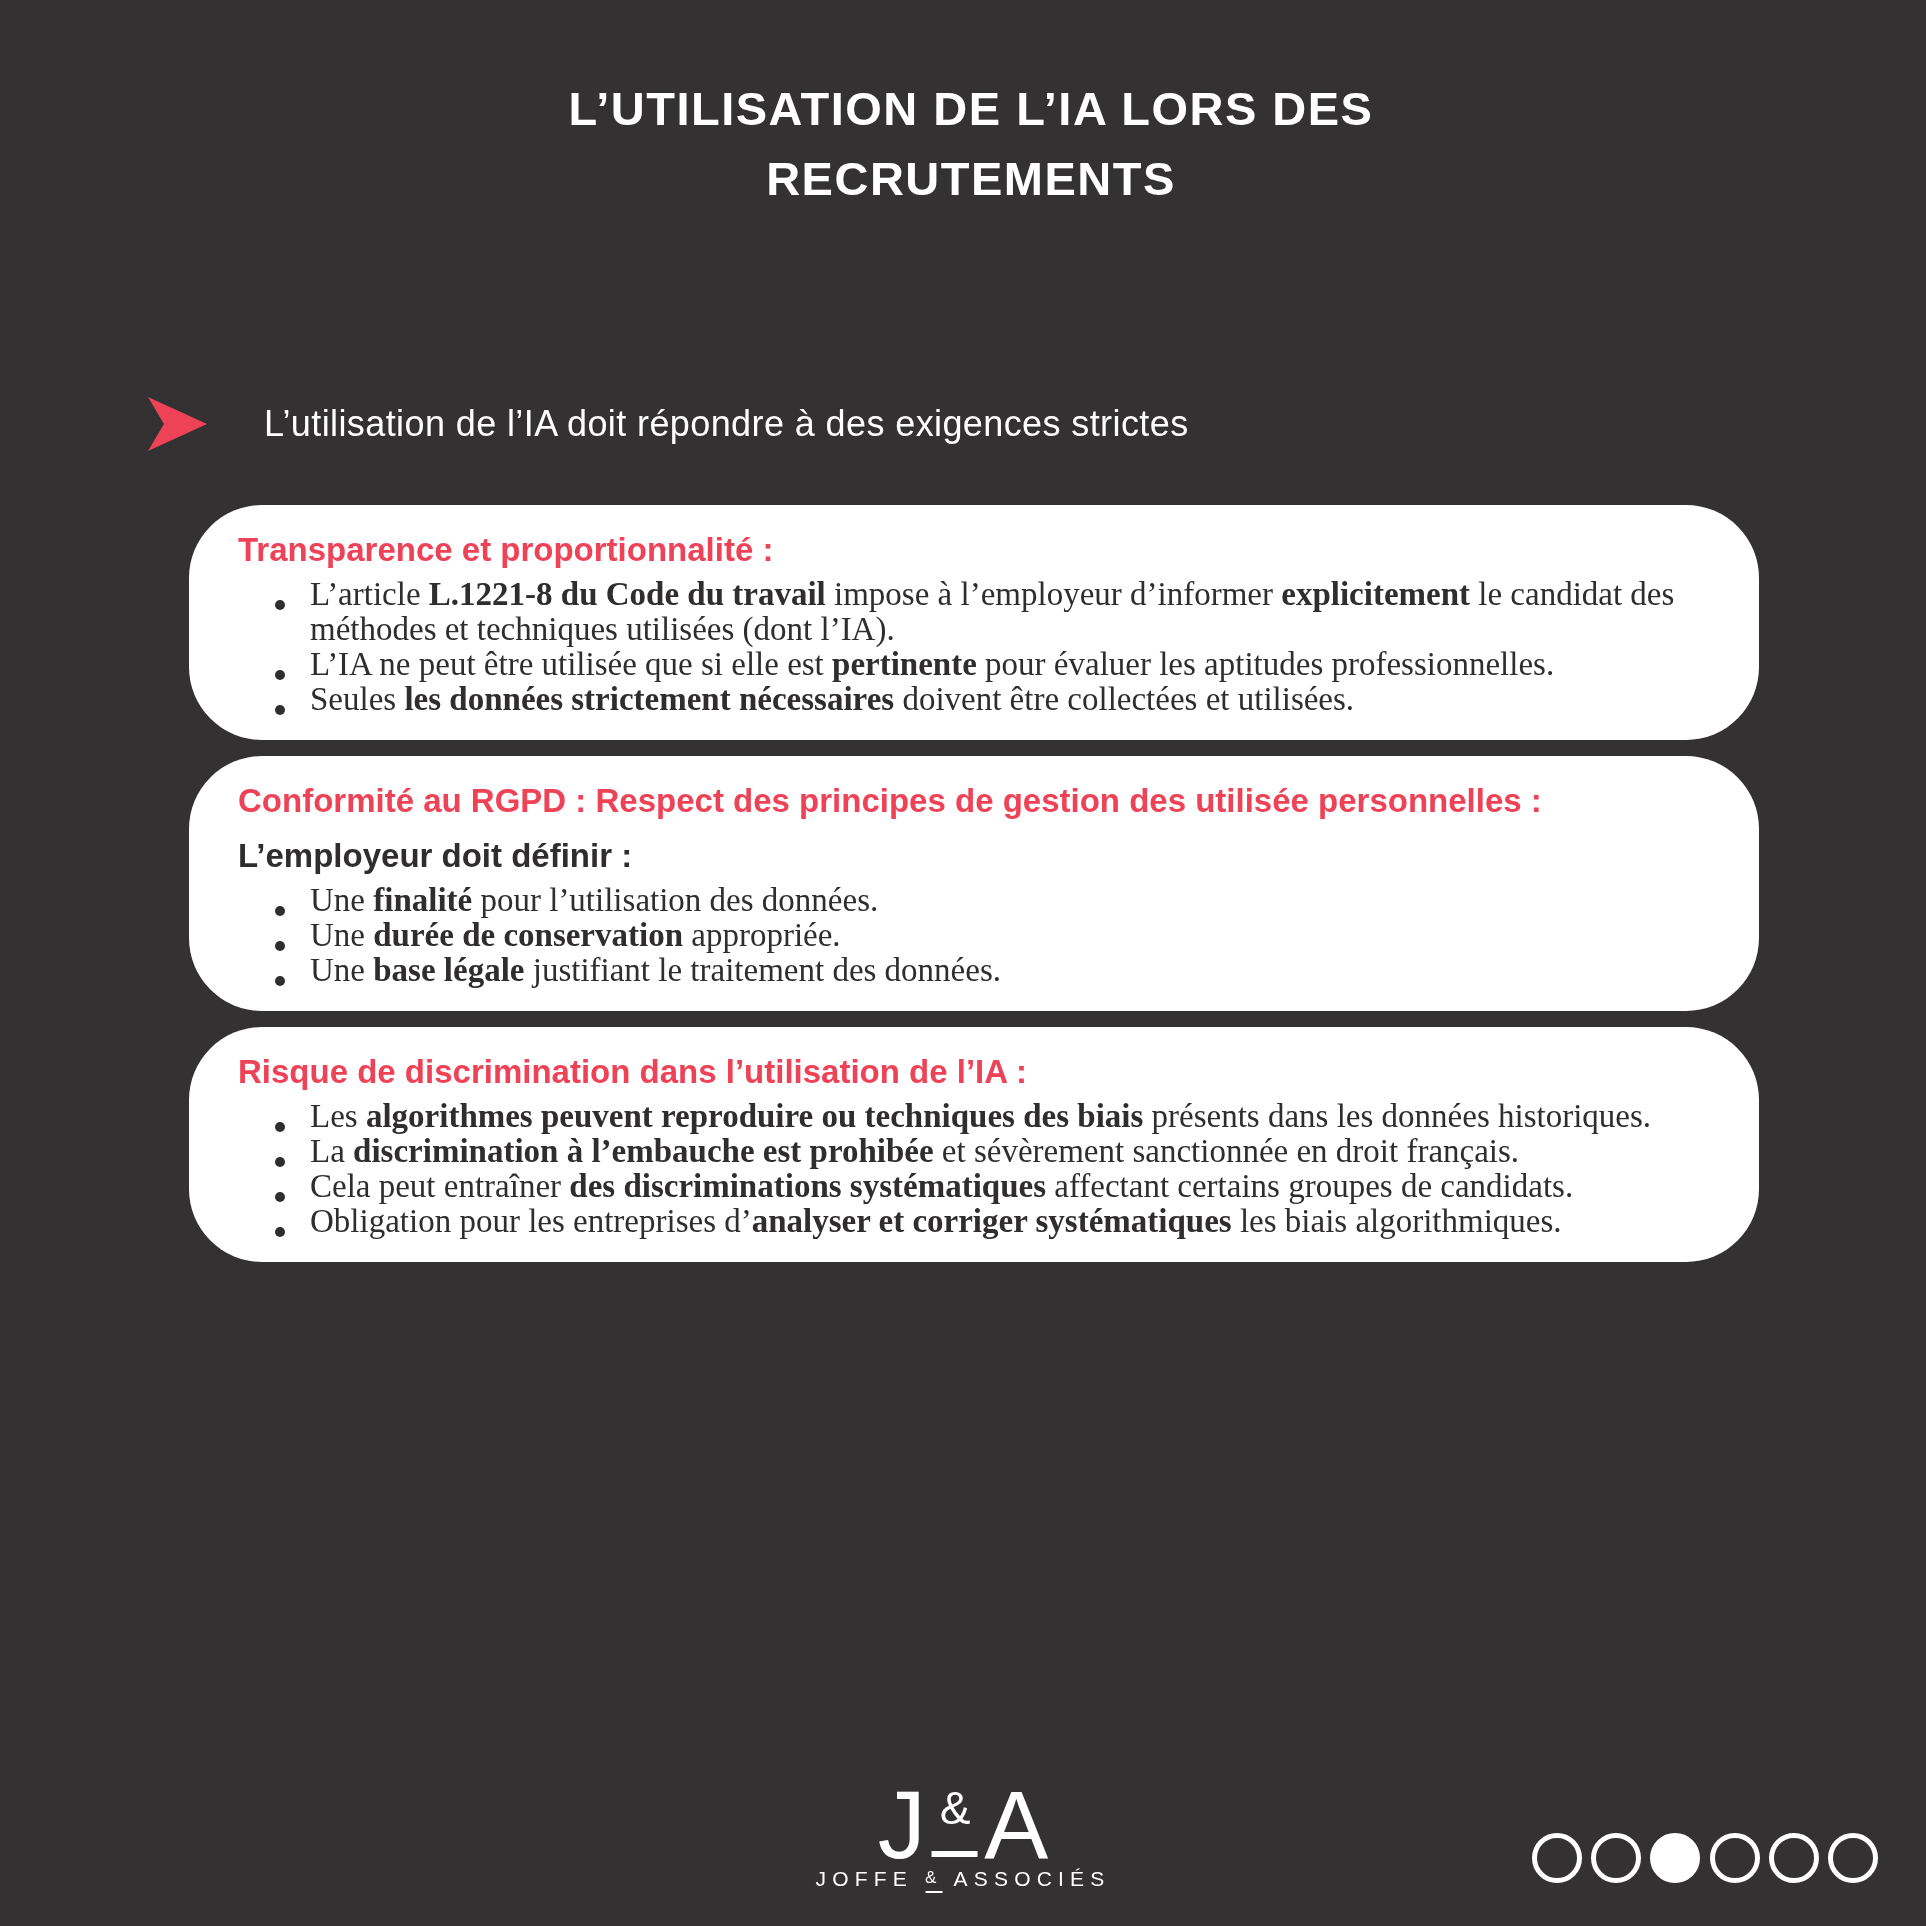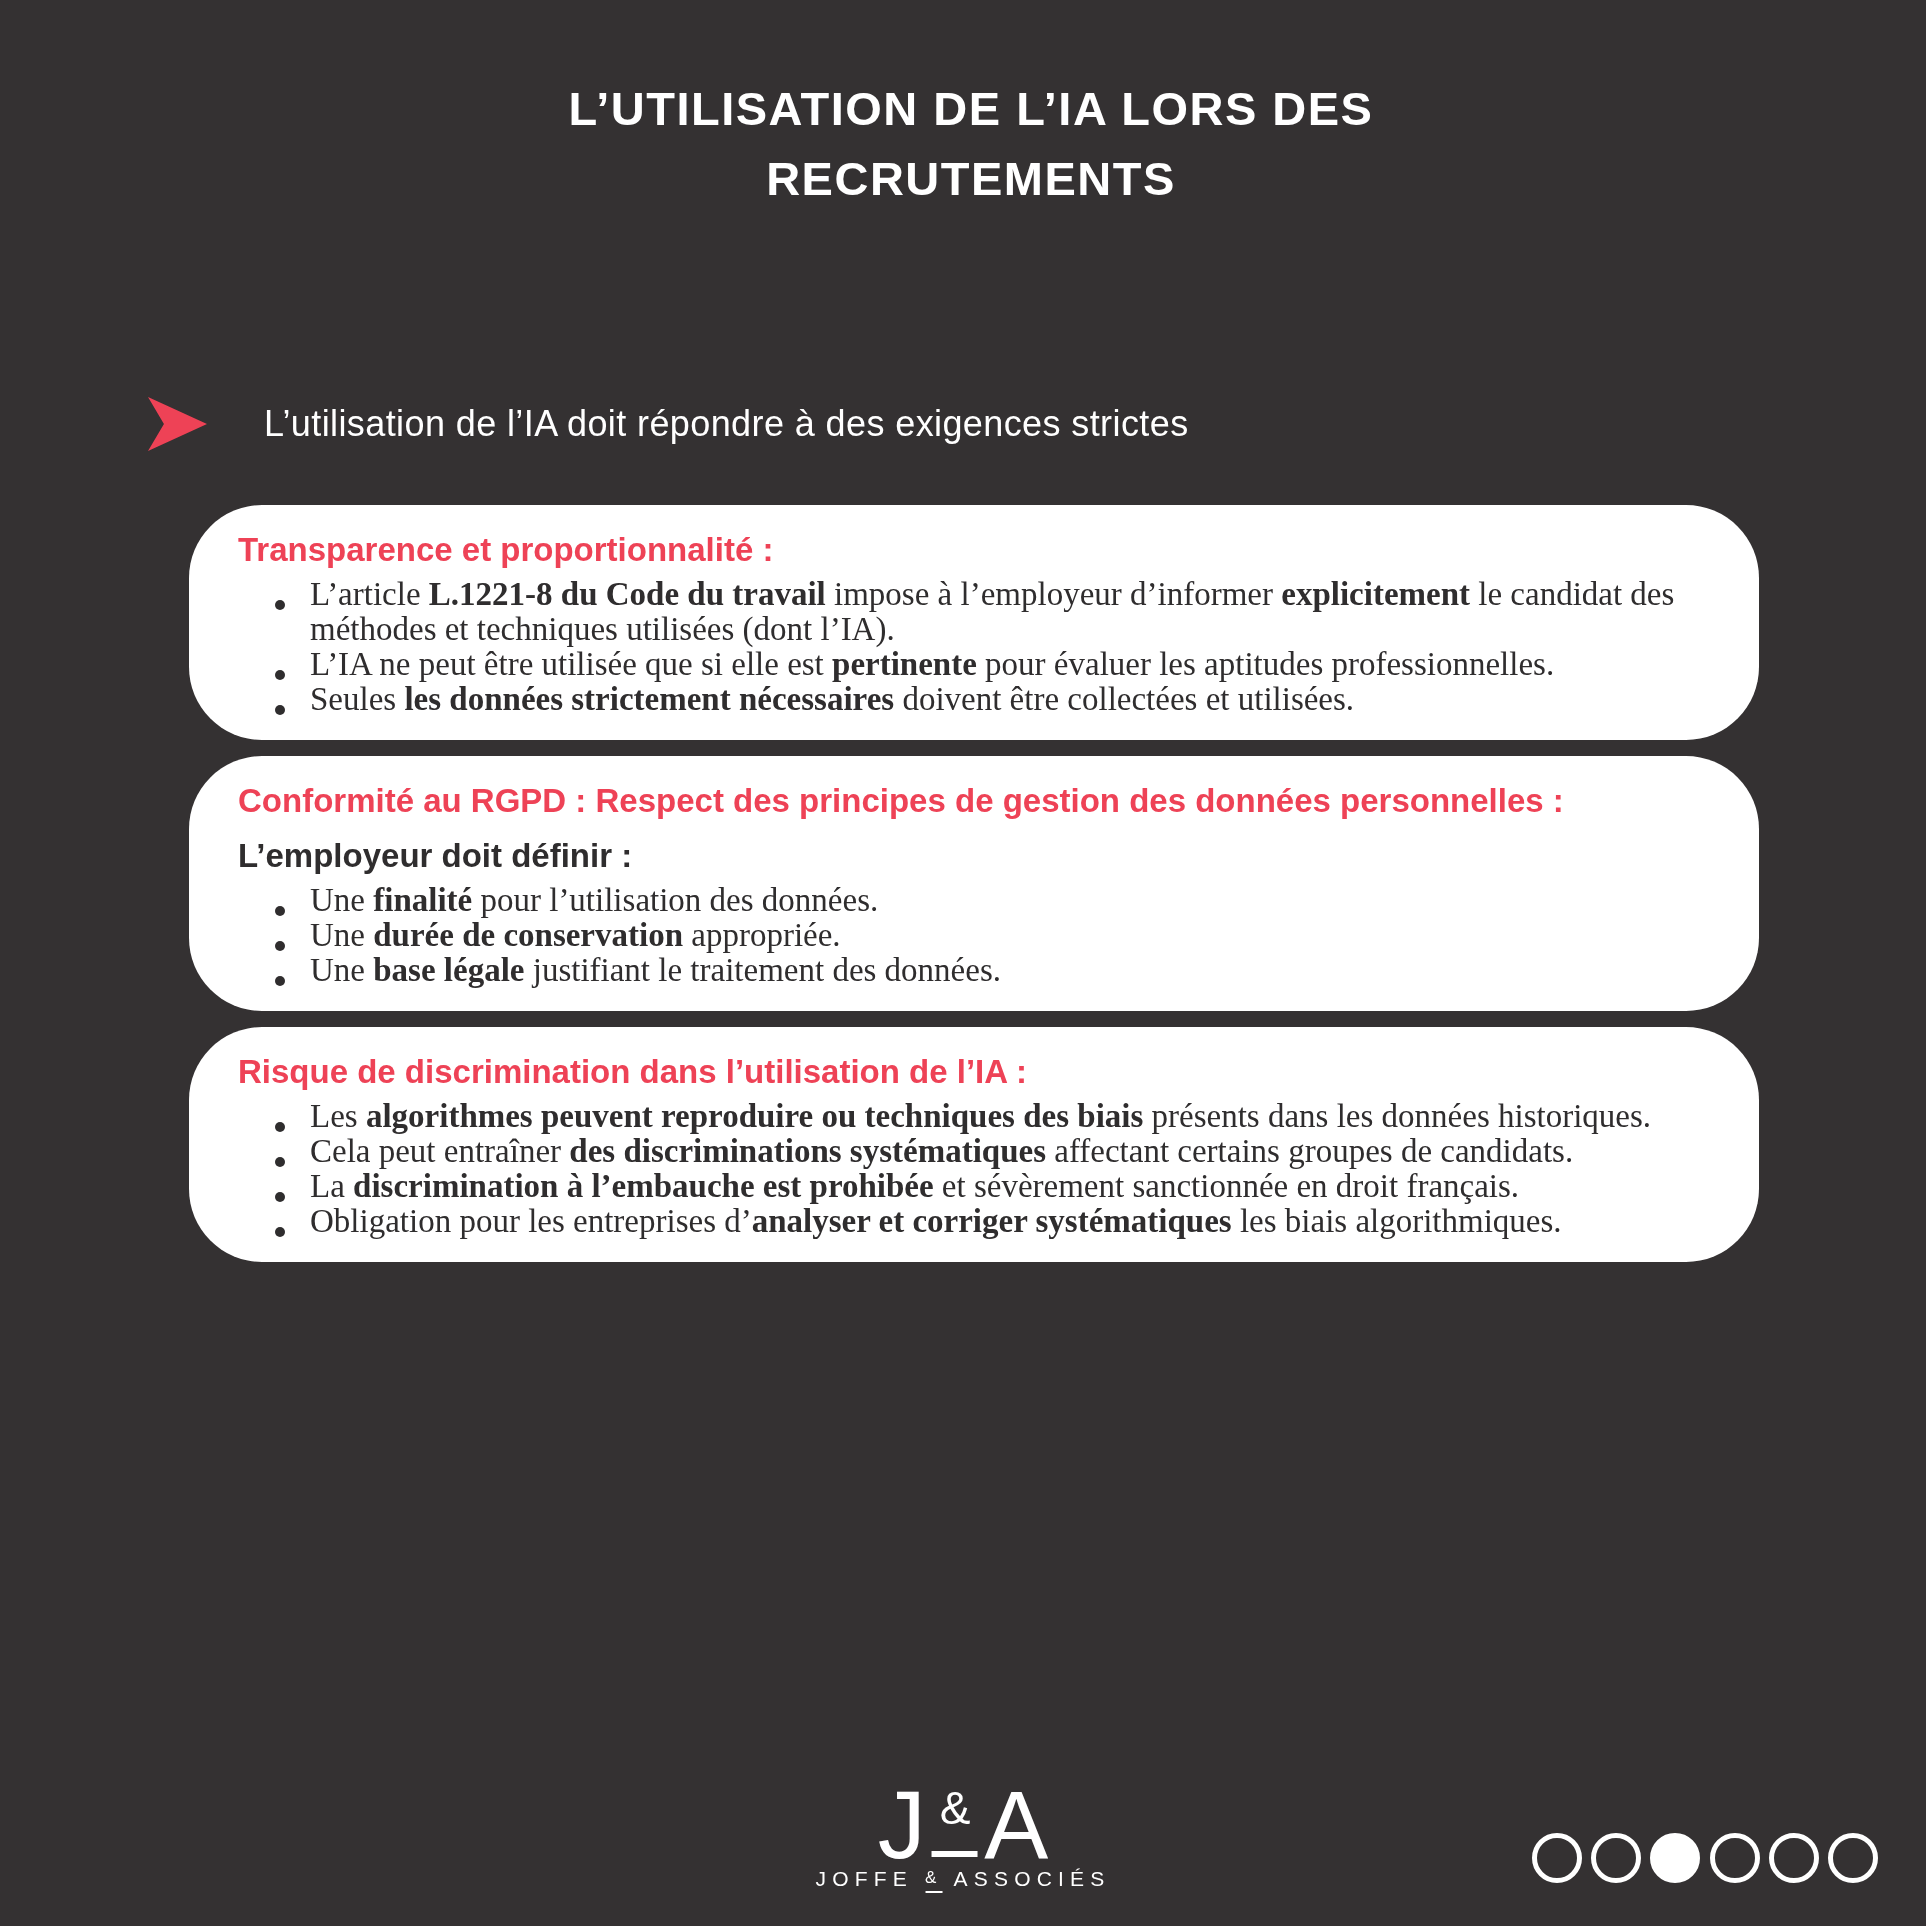--- a/index.html
+++ b/index.html
@@ -115,34 +115,34 @@
 <main class="cards">
     <section class="card">
       <h2 class="card-heading">Transparence et proportionnalité :</h2>
       <ul class="bullets">
         <li class="bullet"><span>L’article </span><b>L.1221-8 du Code du travail</b><span> impose à l’employeur d’informer </span><b>explicitement</b><span> le candidat des méthodes et techniques utilisées (dont l’IA).</span></li>
         <li class="bullet"><span>L’IA ne peut être utilisée que si elle est </span><b>pertinente</b><span> pour évaluer les aptitudes professionnelles.</span></li>
         <li class="bullet"><span>Seules </span><b>les données strictement nécessaires</b><span> doivent être collectées et utilisées.</span></li>
       </ul>
     </section>
     <section class="card">
-      <h2 class="card-heading">Conformité au RGPD : Respect des principes de gestion des données personnelles :</h2>
+      <h2 class="card-heading">Conformité au RGPD : Respect des principes de gestion des utilisée personnelles :</h2>
       <p class="card-subheading">L’employeur doit définir :</p>
       <ul class="bullets">
         <li class="bullet"><span>Une </span><b>finalité</b><span> pour l’utilisation des données.</span></li>
         <li class="bullet"><span>Une </span><b>durée de conservation</b><span> appropriée.</span></li>
         <li class="bullet"><span>Une </span><b>base légale</b><span> justifiant le traitement des données.</span></li>
       </ul>
     </section>
     <section class="card">
       <h2 class="card-heading">Risque de discrimination dans l’utilisation de l’IA :</h2>
       <ul class="bullets">
         <li class="bullet"><span>Les </span><b>algorithmes peuvent reproduire ou techniques des biais</b><span> présents dans les données historiques.</span></li>
+        <li class="bullet"><span>La </span><b>discrimination à l’embauche est prohibée</b><span> et sévèrement sanctionnée en droit français.</span></li>
         <li class="bullet"><span>Cela peut entraîner </span><b>des discriminations systématiques</b><span> affectant certains groupes de candidats.</span></li>
-        <li class="bullet"><span>La </span><b>discrimination à l’embauche est prohibée</b><span> et sévèrement sanctionnée en droit français.</span></li>
         <li class="bullet"><span>Obligation pour les entreprises d’</span><b>analyser et corriger systématiques</b><span> les biais algorithmiques.</span></li>
       </ul>
     </section>
   </main>
 
 <footer>
   <div class="logo">
     <div class="logo-mark">
       <span class="logo-j">J</span>
       <span class="logo-mid">

